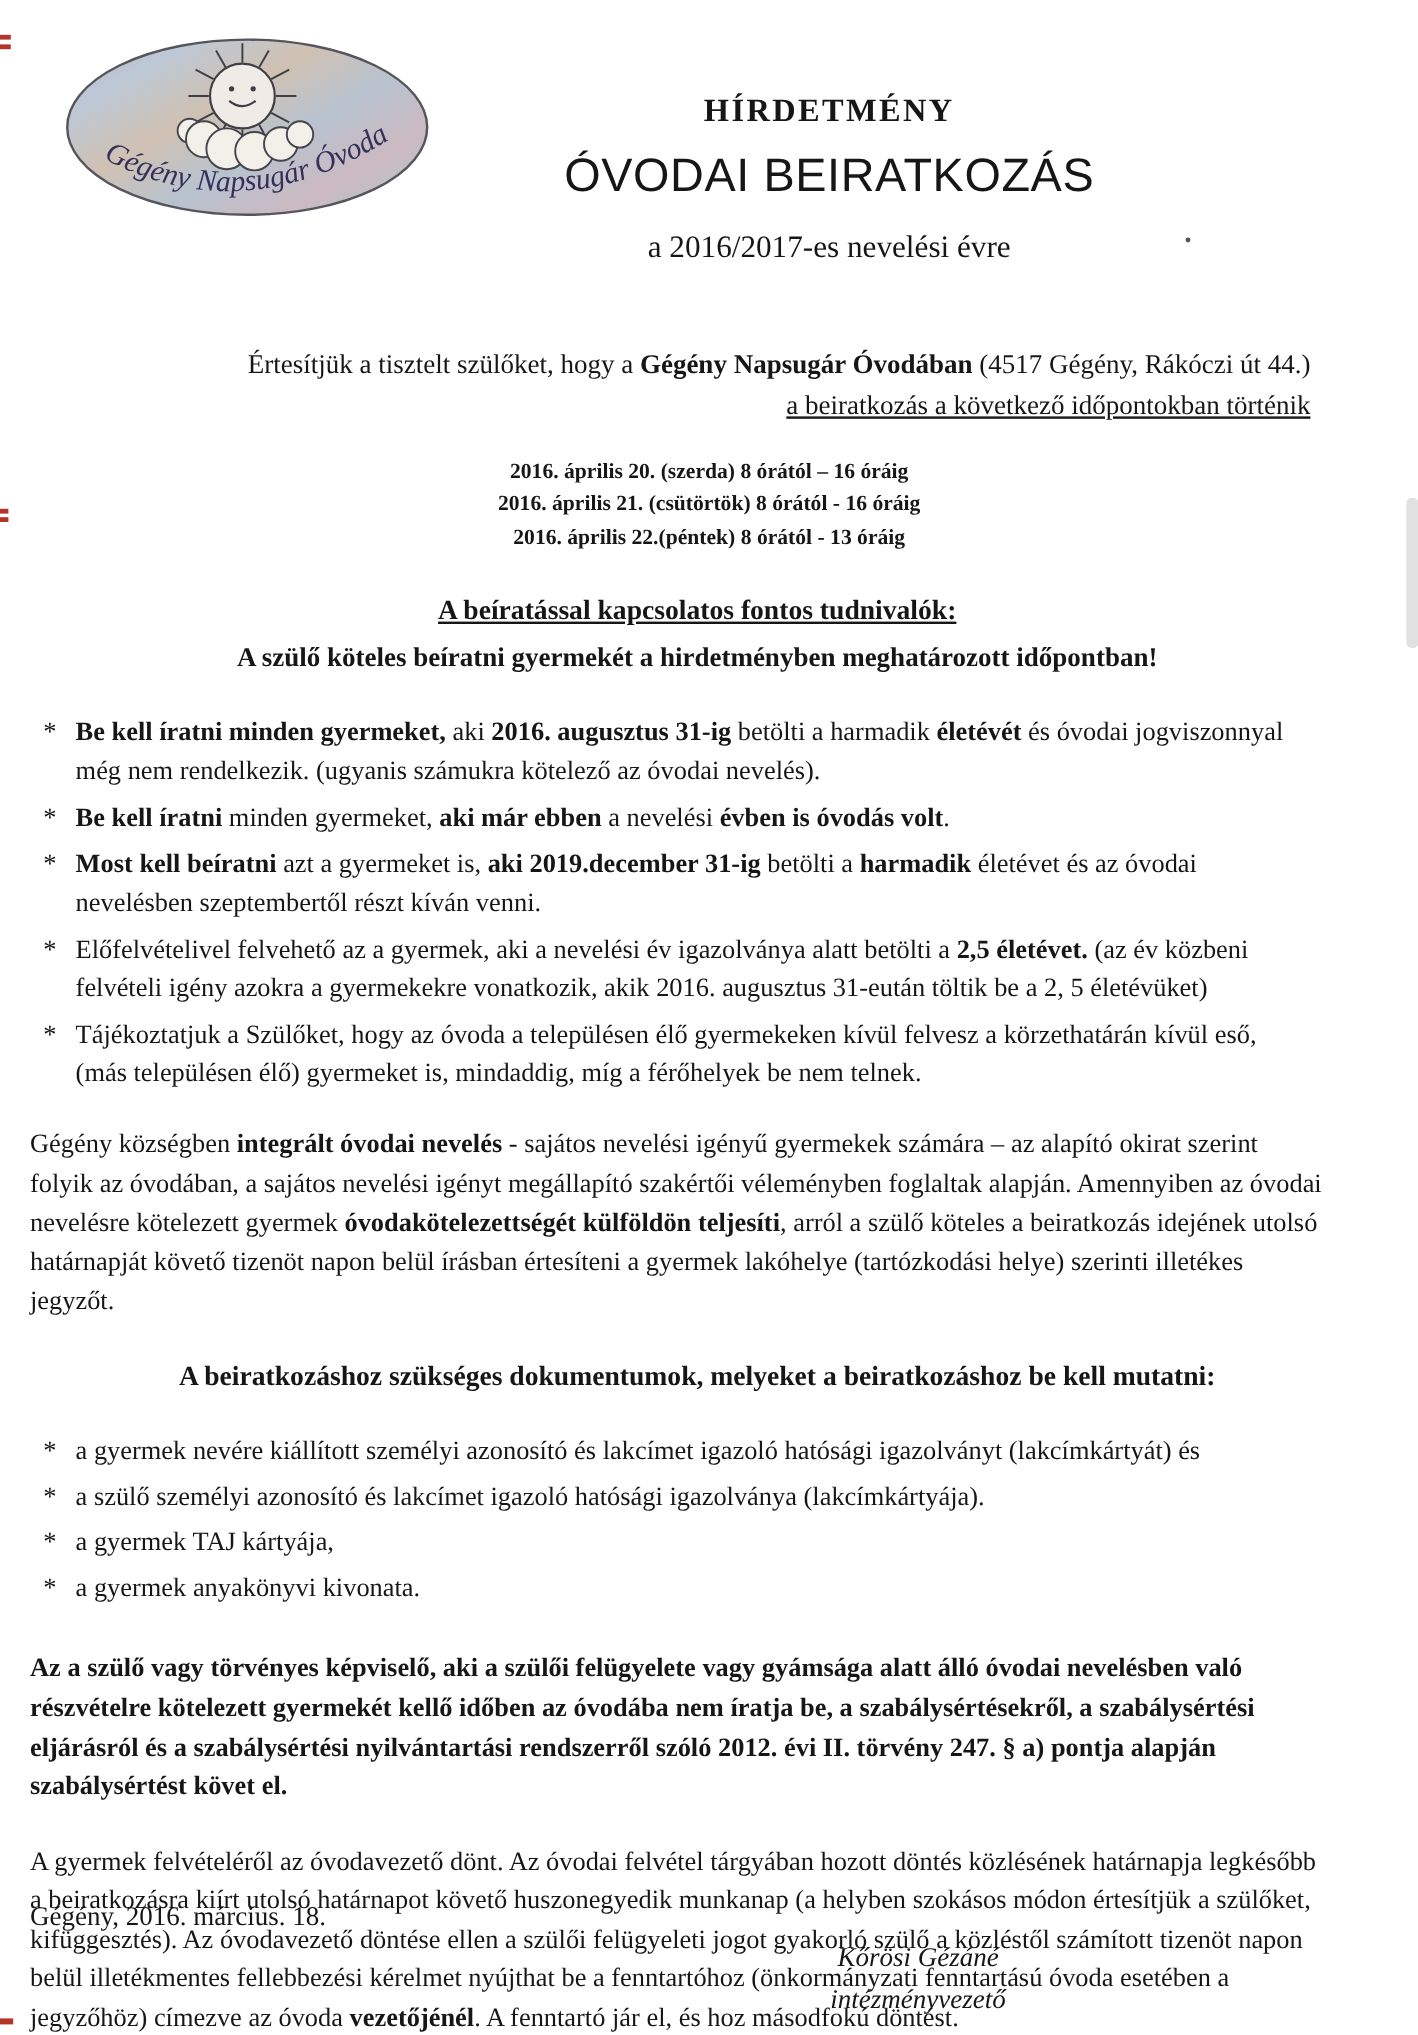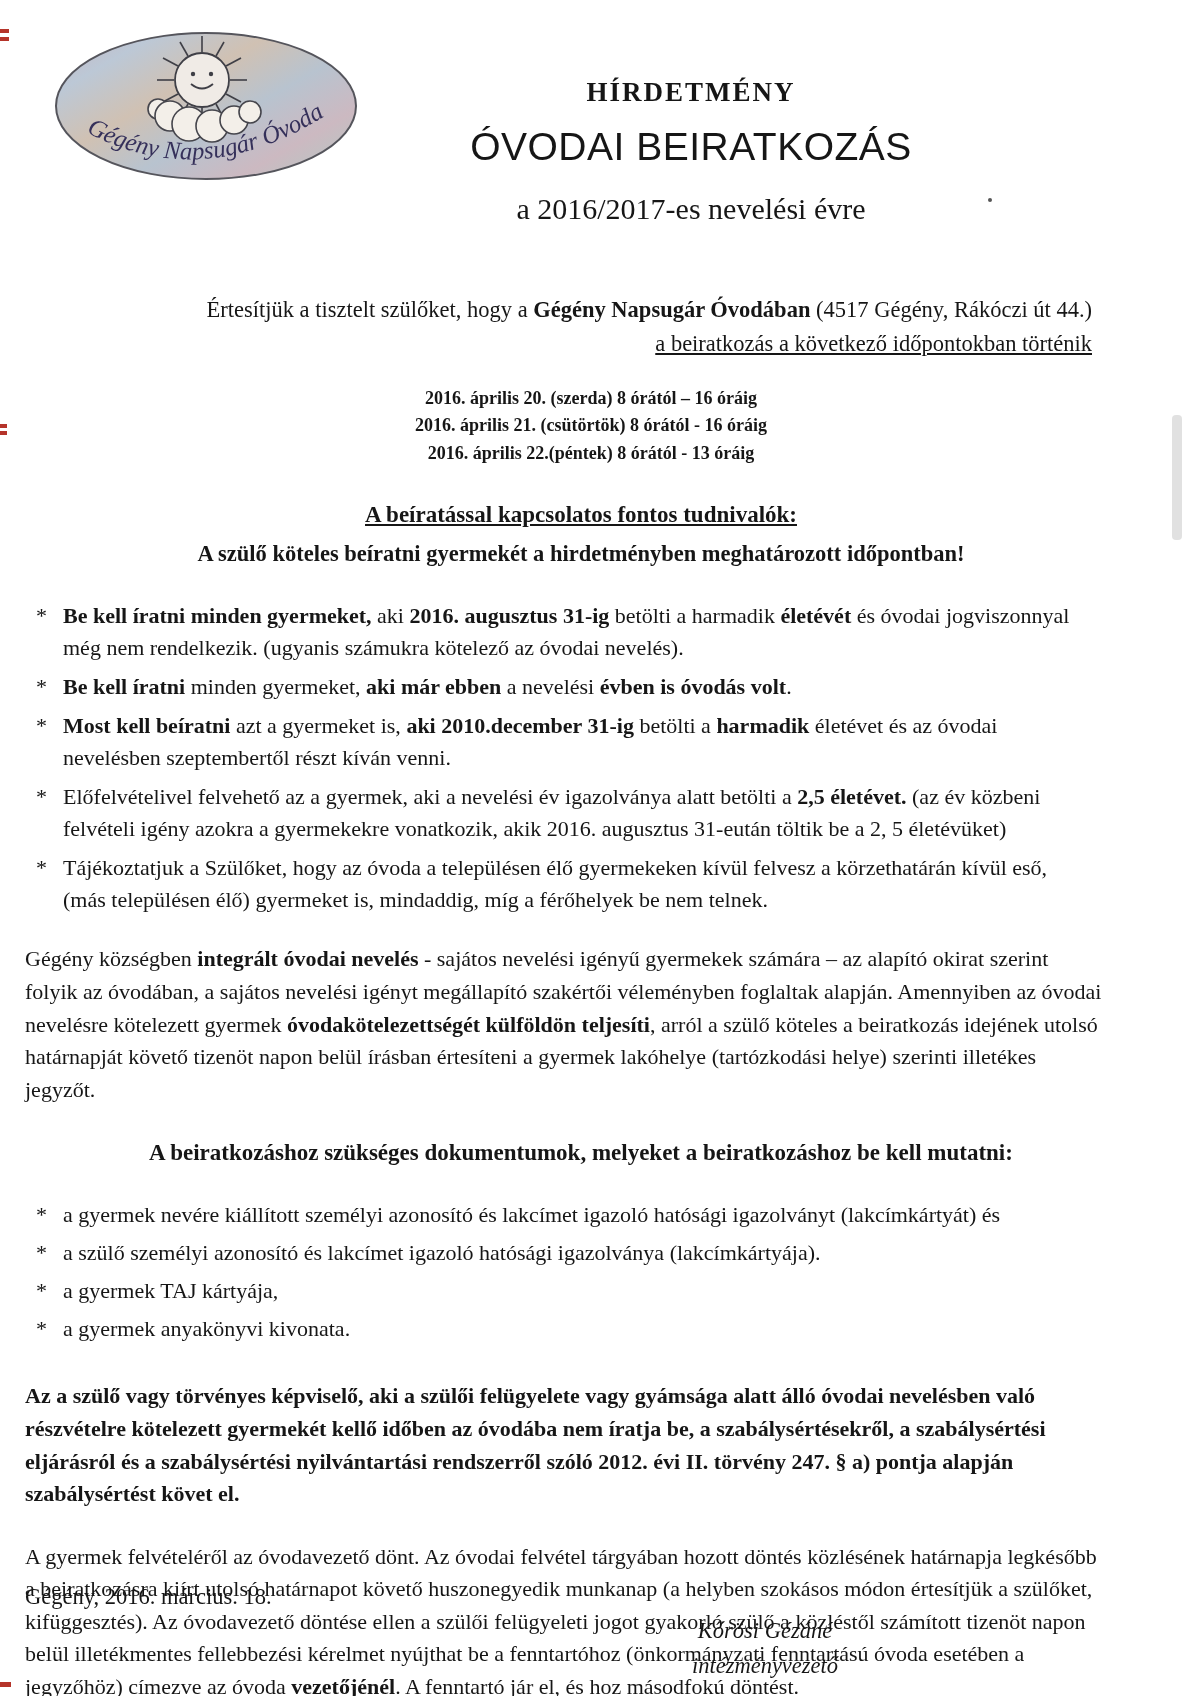--- a/index.html
+++ b/index.html
@@ -13,21 +13,21 @@
     color:#161616;
     font-size:22px;
     line-height:1.5;
   }
   
   .header{display:flex;padding:30px 38px 0 52px;}
   .logo{width:308px;flex:none;}
   .title-block{flex:1;text-align:center;padding-top:42px;padding-right:122px;}
   .kicker{font-size:27px;font-weight:bold;letter-spacing:2px;}
   .main-title{font-family:"Liberation Sans",sans-serif;font-size:39px;font-weight:normal;margin-top:5px;letter-spacing:.5px;}
-  .subtitle{font-size:30px;margin-top:10px;}
+  .subtitle{font-size:26px;margin-top:10px;}
   
   .intro{margin:62px 90px 0 60px;text-align:right;font-size:22.5px;line-height:1.5;}
   .u{text-decoration:underline;}
   
   .schedule{margin-top:24px;text-align:center;font-weight:bold;font-size:18px;line-height:1.55;}
   
   .section-heading{margin:30px 80px 0 60px;text-align:center;font-weight:bold;font-size:23px;}
   .lead{margin:4px 60px 0 40px;text-align:center;font-weight:bold;font-size:22.5px;}
   
   ul.bullets{list-style:none;margin:30px 95px 0 36px;padding:0;font-size:22px;line-height:1.45;}
@@ -136,21 +136,21 @@
     <li>
       <span class="marker">*</span>
       <span class="btext"><b>Be kell íratni minden gyermeket,</b><span> aki </span><b>2016. augusztus 31-ig</b><span> betölti a harmadik </span><b>életévét</b><span> és óvodai jogviszonnyal még nem rendelkezik. (ugyanis számukra kötelező az óvodai nevelés).</span></span>
     </li>
     <li>
       <span class="marker">*</span>
       <span class="btext"><b>Be kell íratni</b><span> minden gyermeket, </span><b>aki már ebben</b><span> a nevelési </span><b>évben is óvodás volt</b><span>.</span></span>
     </li>
     <li>
       <span class="marker">*</span>
-      <span class="btext"><b>Most kell beíratni</b><span> azt a gyermeket is, </span><b>aki 2010.december 31-ig</b><span> betölti a </span><b>harmadik</b><span> életévet és az óvodai nevelésben szeptembertől részt kíván venni.</span></span>
+      <span class="btext"><b>Most kell beíratni</b><span> azt a gyermeket is, </span><b>aki 2019.december 31-ig</b><span> betölti a </span><b>harmadik</b><span> életévet és az óvodai nevelésben szeptembertől részt kíván venni.</span></span>
     </li>
     <li>
       <span class="marker">*</span>
       <span class="btext"><span>Előfelvételivel felvehető az a gyermek, aki a nevelési év igazolványa alatt betölti a </span><b>2,5 életévet.</b><span> (az év közbeni felvételi igény azokra a gyermekekre vonatkozik, akik 2016. augusztus 31-eután töltik be a 2, 5 életévüket)</span></span>
     </li>
     <li>
       <span class="marker">*</span>
       <span class="btext"><span>Tájékoztatjuk a Szülőket, hogy az óvoda a településen élő gyermekeken kívül felvesz a körzethatárán kívül eső, (más településen élő) gyermeket is, mindaddig, míg a férőhelyek be nem telnek.</span></span>
     </li>
   </ul>

